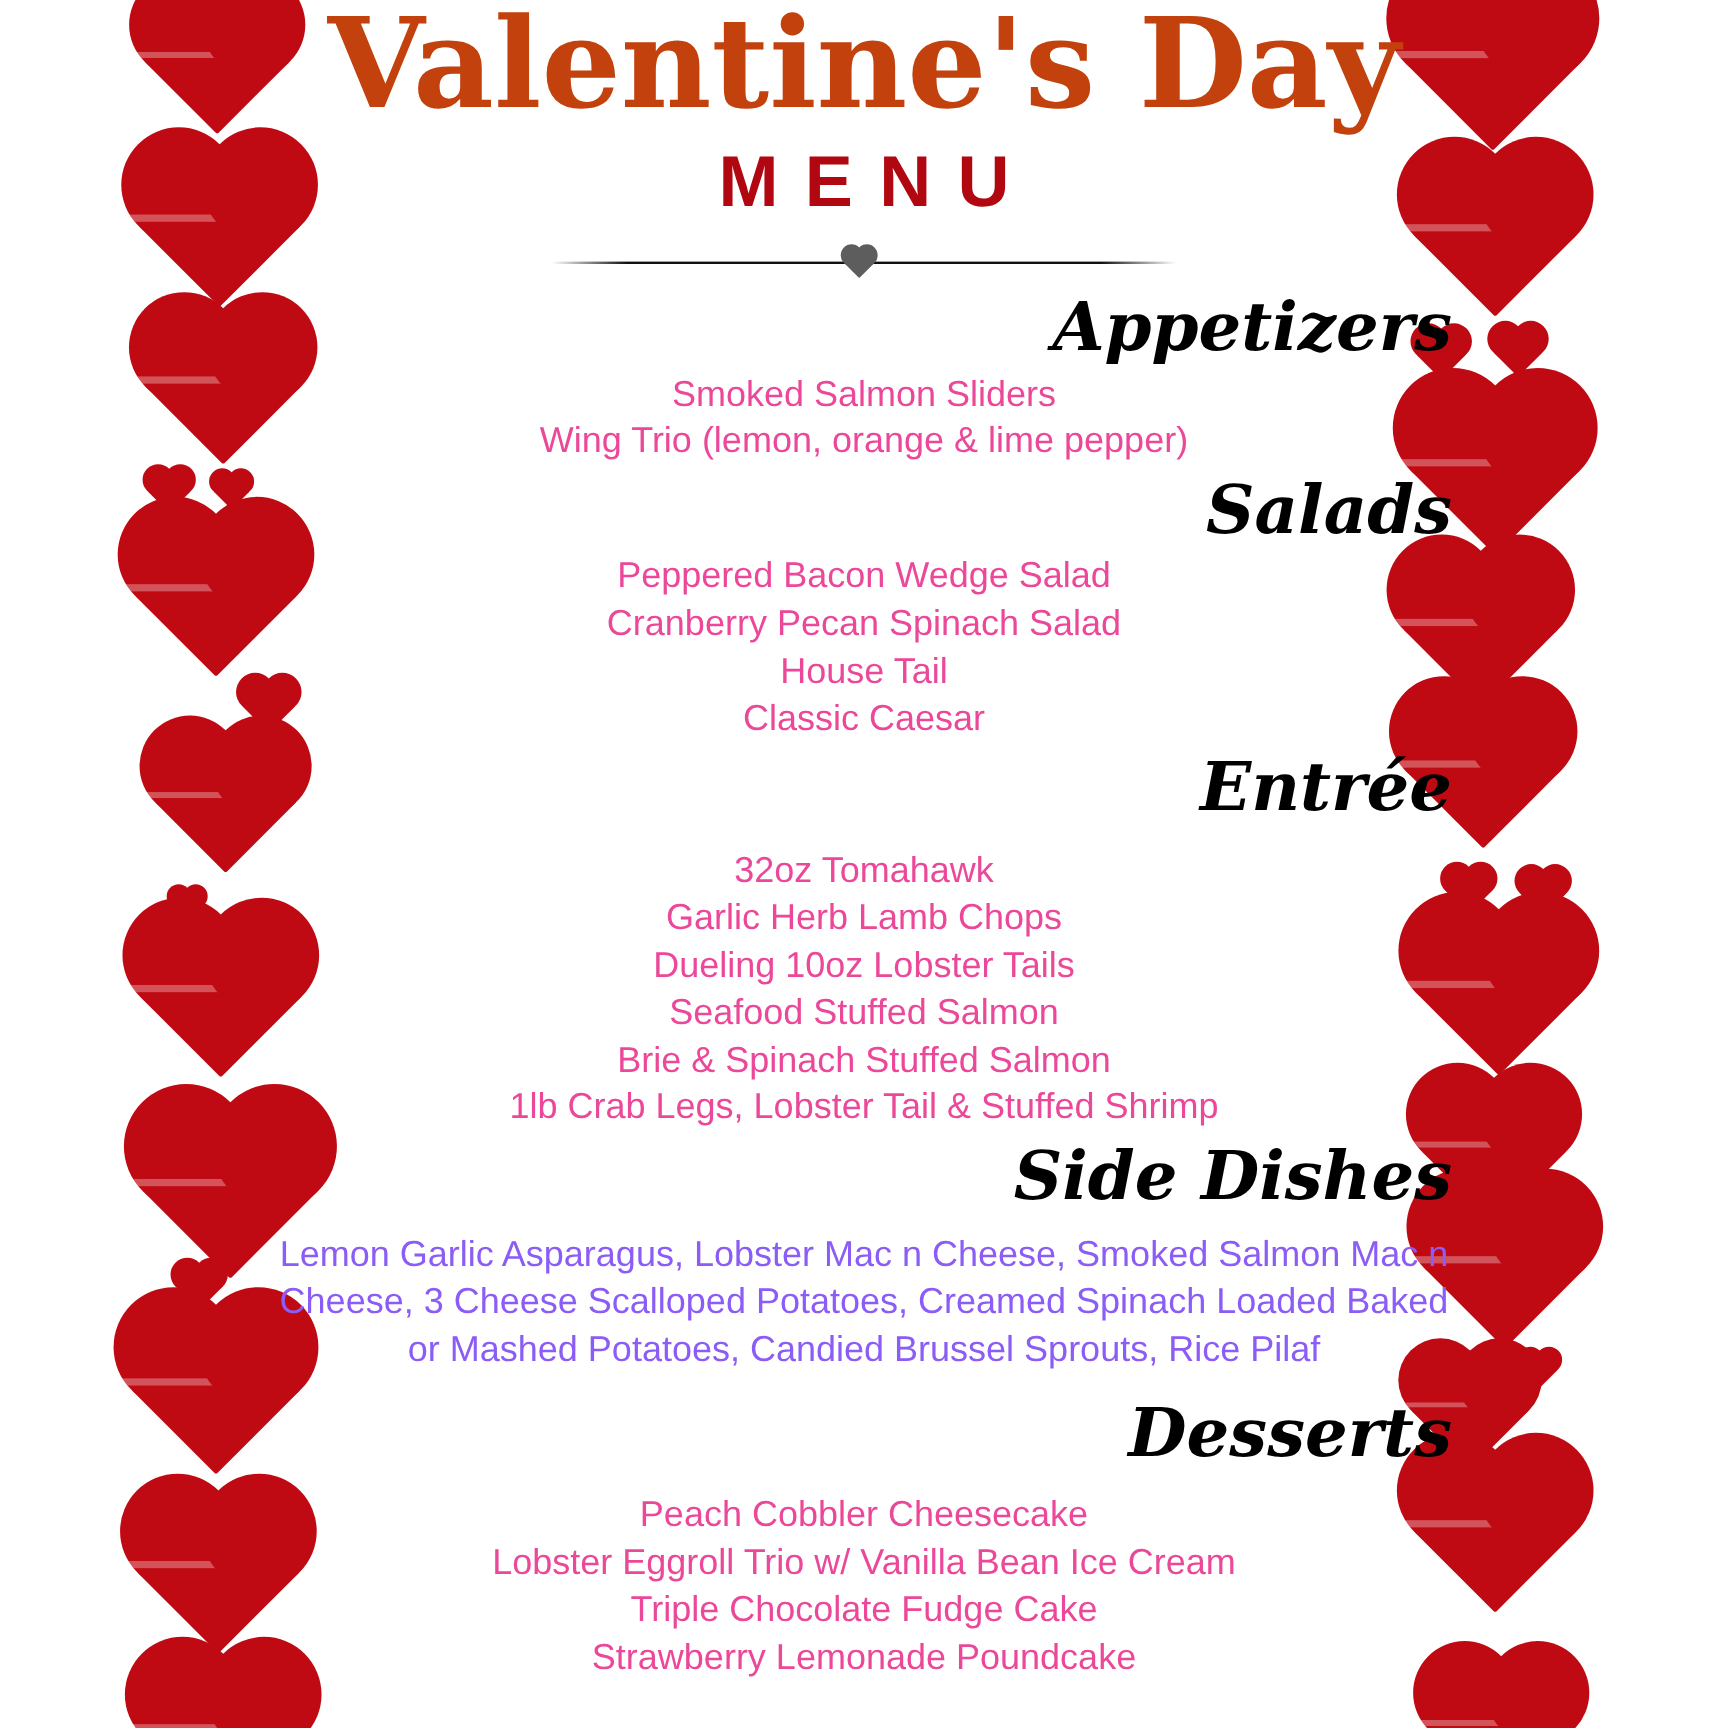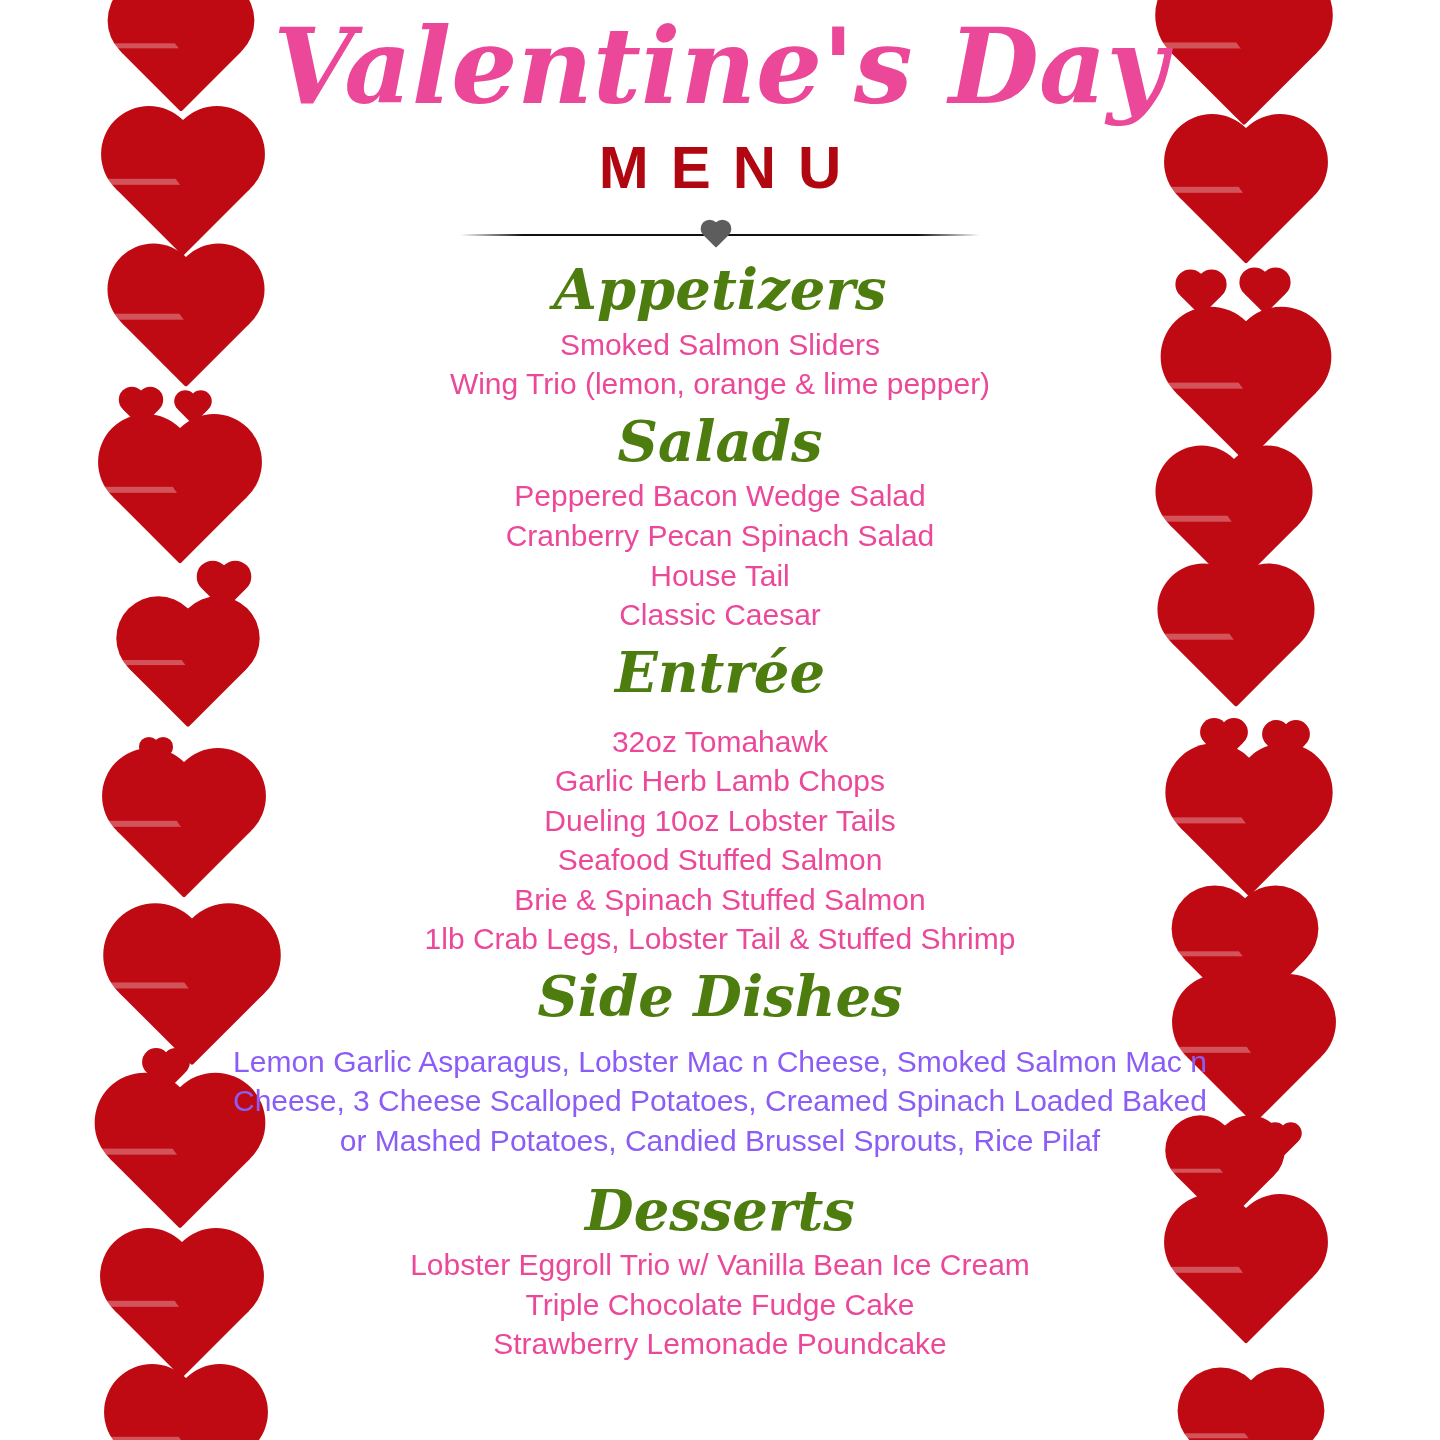--- a/index.html
+++ b/index.html
@@ -65,27 +65,26 @@
     position: absolute;
     left: 230px;
     top: 0;
     width: 980px;
     text-align: center;
     color: #1a1a1a;
   }
 
   .title-script {
     font-family: "DejaVu Serif", serif;
-    font-style: italic;
     font-weight: 700;
     font-size: 104px;
     line-height: 0.95;
     letter-spacing: 0px;
-    color: #ec4899;
-    margin: 16px;
+    color: #c2410c;
+    margin: 2px;
     padding-top: 2px;
     white-space: nowrap;
   }
 
   .title-menu {
     font-family: "Liberation Sans", sans-serif;
     font-weight: 700;
     font-size: 60px;
     letter-spacing: 22px;
     color: #B00710;
@@ -130,23 +129,24 @@
   }
   .divider .mini-heart::after {
     top: 0; left: 50%; width: 100%; height: 100%;
   }
 
   .section-head {
     font-family: "DejaVu Serif", serif;
     font-style: italic;
     font-weight: 700;
     font-size: 56px;
-    color: #4d7c0f;
+    color: #000000;
     margin: 6px 0 4px 0;
     line-height: 1.12;
+    text-align: right;
   }
 
   .item {
     font-family: "Liberation Sans", sans-serif;
     font-size: 30px;
     line-height: 1.32;
     color: #ec4899;
     margin: 0;
     white-space: nowrap;
   }
@@ -272,18 +272,19 @@
     <div class="item">Garlic Herb Lamb Chops</div>
     <div class="item">Dueling 10oz Lobster Tails</div>
     <div class="item">Seafood Stuffed Salmon</div>
     <div class="item">Brie &amp; Spinach Stuffed Salmon</div>
     <div class="item">1lb Crab Legs, Lobster Tail &amp; Stuffed Shrimp</div>
 
     <div class="section-head sp-top-8">Side Dishes</div>
     <div class="sides-block">Lemon Garlic Asparagus, Lobster Mac n Cheese, Smoked Salmon Mac n Cheese, 3 Cheese Scalloped Potatoes, Creamed Spinach Loaded Baked or Mashed Potatoes, Candied Brussel Sprouts, Rice Pilaf</div>
 
     <div class="section-head sp-top-16">Desserts</div>
+    <div class="item sp-top-16">Peach Cobbler Cheesecake</div>
     <div class="item">Lobster Eggroll Trio w/ Vanilla Bean Ice Cream</div>
     <div class="item">Triple Chocolate Fudge Cake</div>
     <div class="item">Strawberry Lemonade Poundcake</div>
 
   </div>
 </div>
 
 </body></html>

